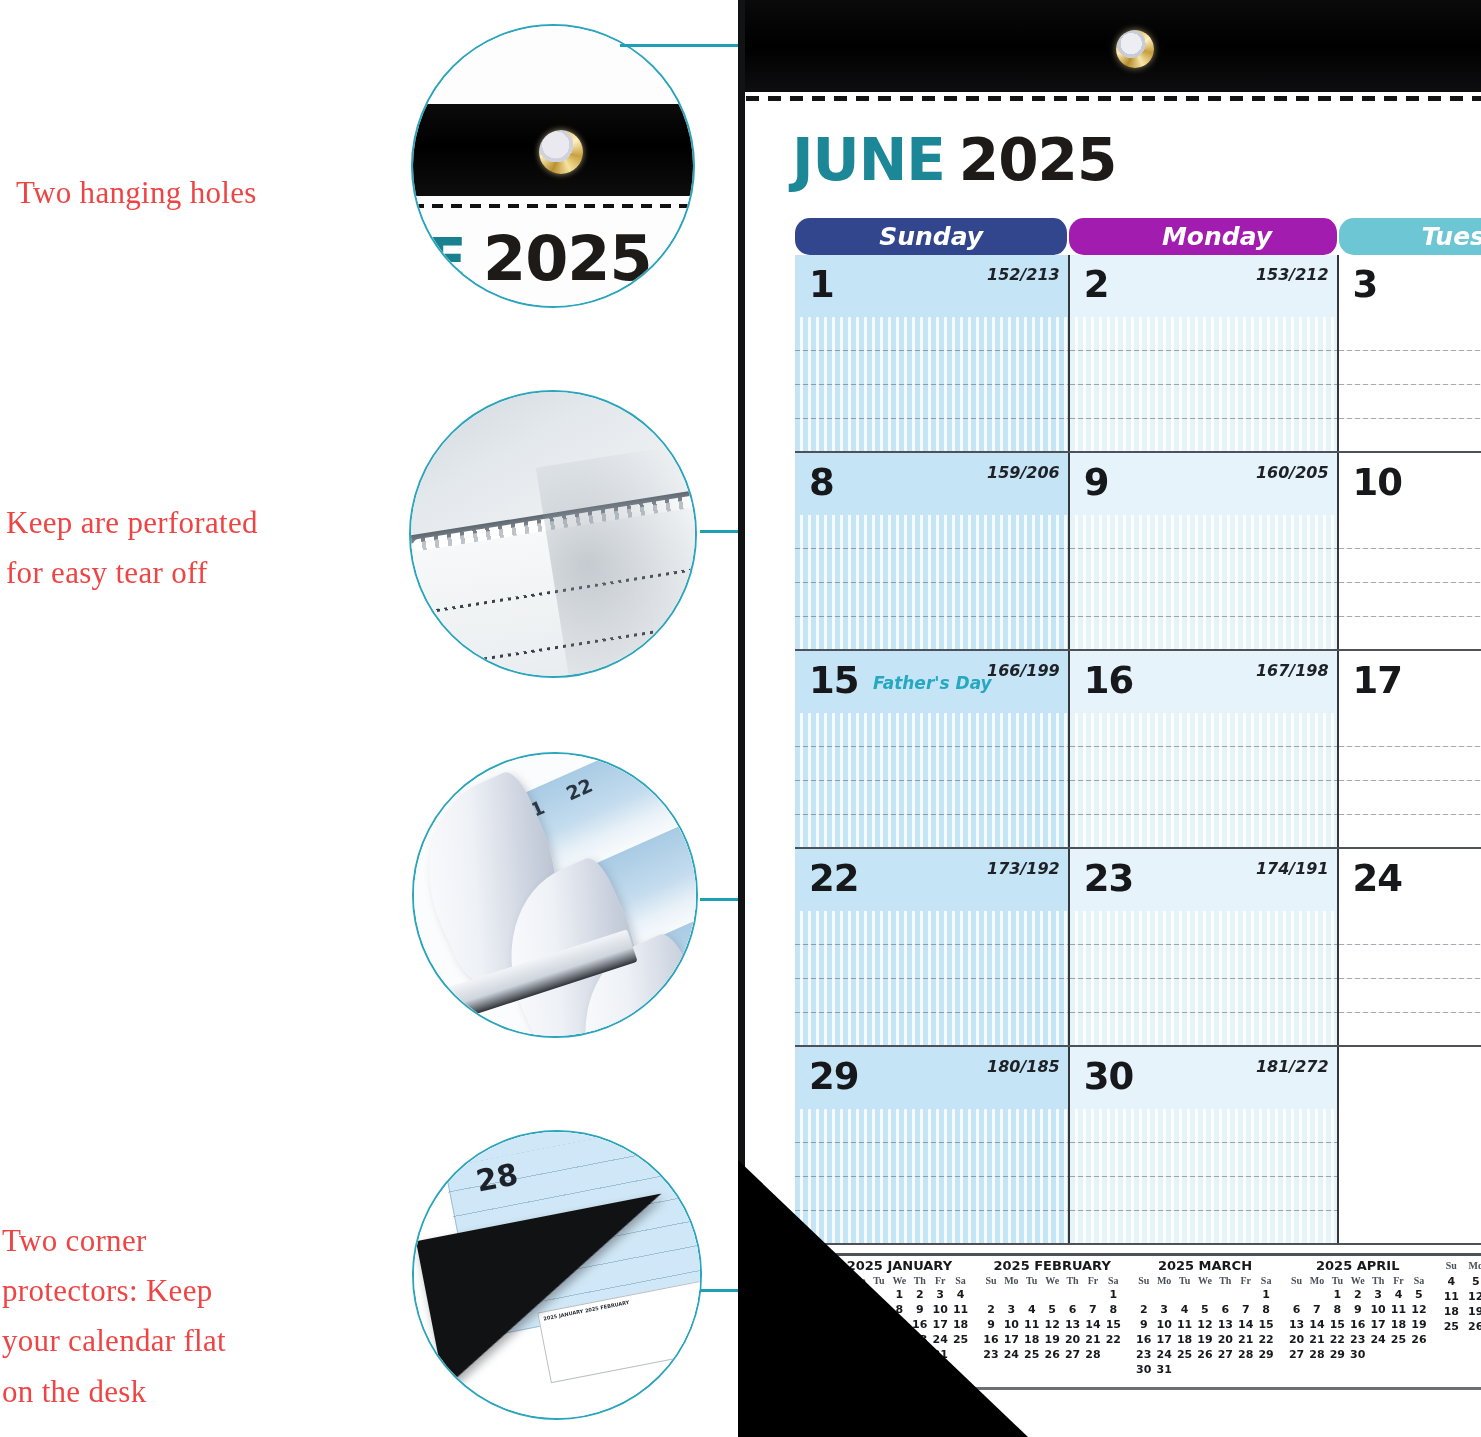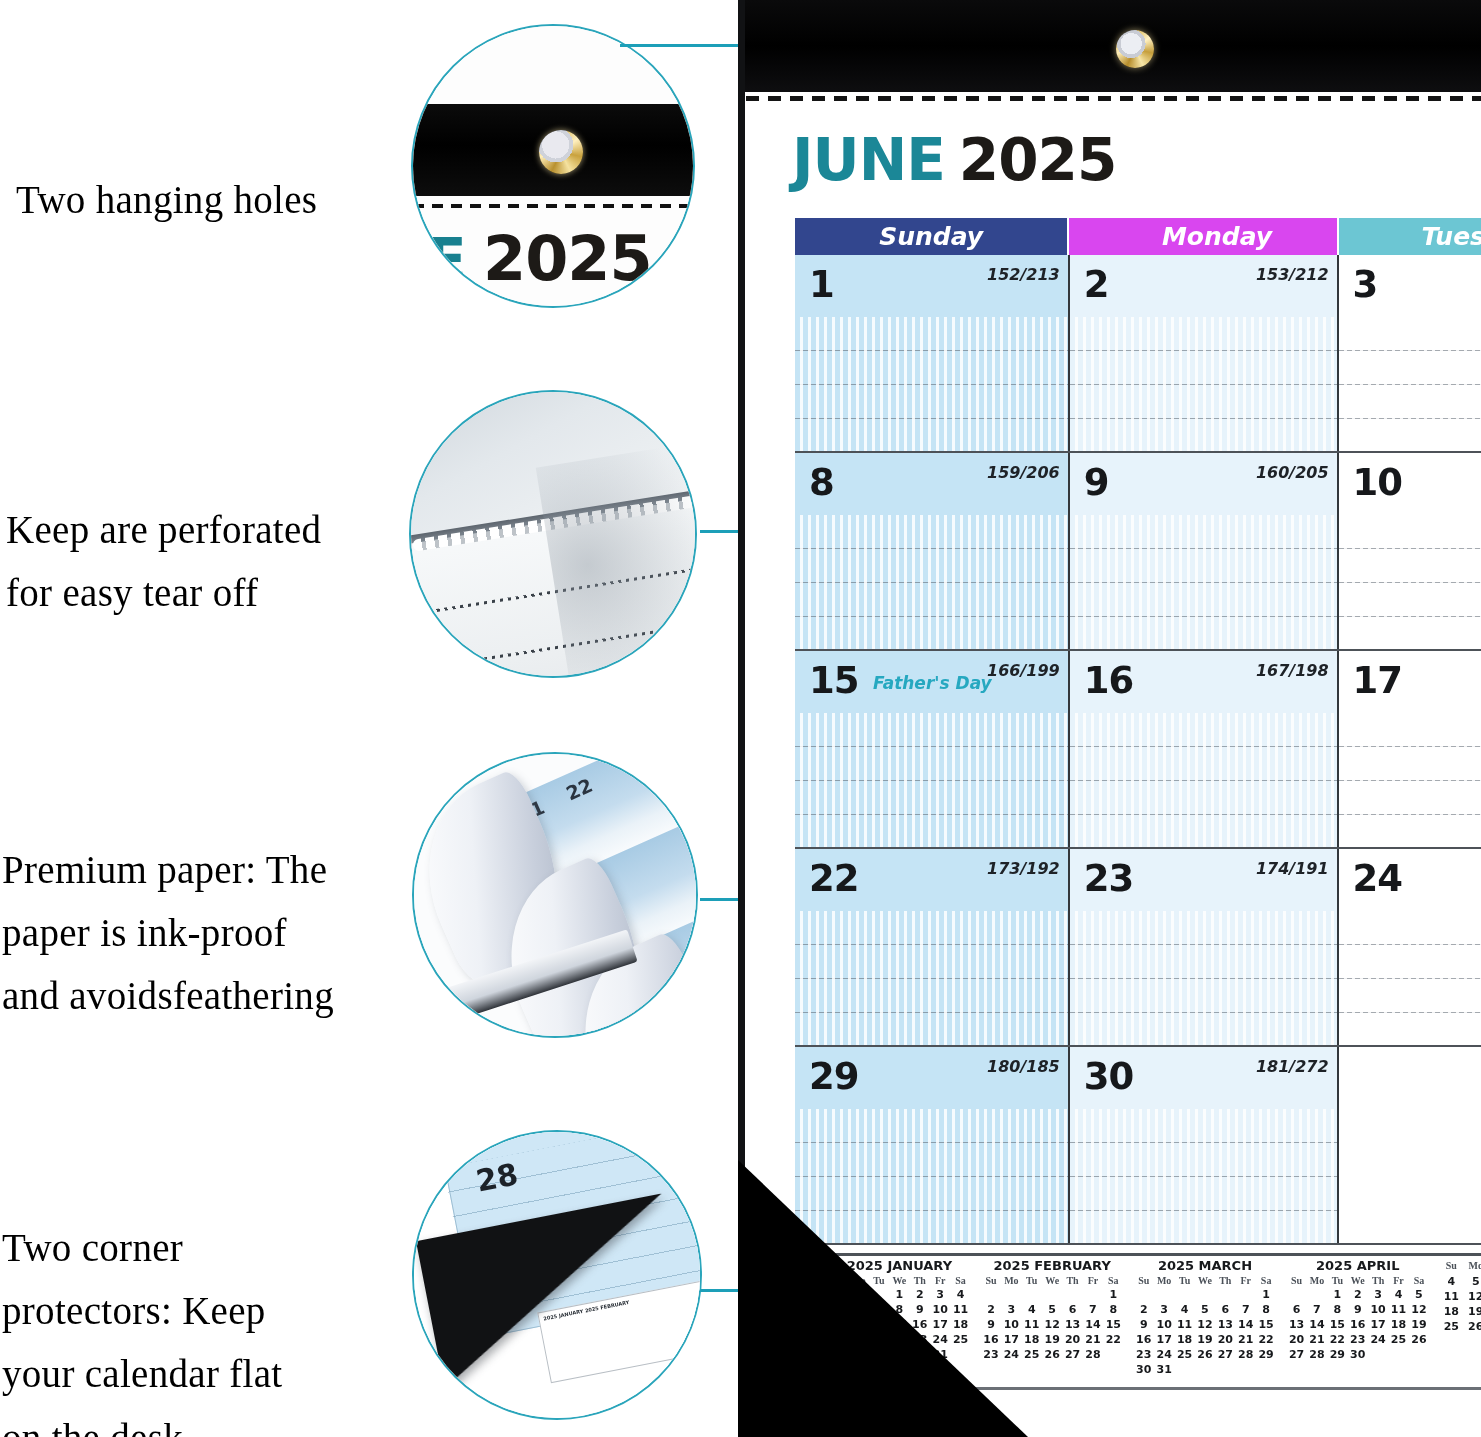--- a/index.html
+++ b/index.html
@@ -14,23 +14,23 @@
   
   #left-panel {
     position: absolute;
     left: 0; top: 0;
     width: 738px; height: 1437px;
     background: #ffffff;
   }
 
   .feature-label {
     position: absolute;
-    color: #000000;
+    color: #ef4444;
     font-family: "Liberation Serif", serif;
-    font-size: 39px;
+    font-size: 31px;
     line-height: 1.62;
     letter-spacing: 0.3px;
     white-space: pre-line;
   }
   .feature-label.f1 { left: 16px; top: 168px;  width: 400px; }
   .feature-label.f2 { left: 6px;  top: 498px;  width: 410px; }
   .feature-label.f3 { left: 2px;  top: 838px;  width: 410px; }
   .feature-label.f4 { left: 2px;  top: 1168px; width: 360px; margin-top: 48px; }
 
   
@@ -238,23 +238,24 @@
     position: absolute; left: 57px; top: 218px;
     width: 700px;
   }
   .dayhead-row { display: flex; height: 37px; }
   .dayhead {
     color: #ffffff;
     font-family: "DejaVu Sans", sans-serif;
     font-style: italic; font-weight: 700; font-size: 25px;
     display: flex; align-items: center; justify-content: center;
     border-right: 2px solid #ffffff;
+    border-radius: 15px;
   }
   .dh-0 { background: #32468e; width: 281px; }
-  .dh-1 { background: #d946ef; width: 275px; padding-left: 28px; }
+  .dh-1 { background: #a21caf; width: 275px; padding-left: 28px; }
   .dh-2 { background: #6cc6d3; width: 160px; justify-content: flex-end; padding-right: 8px; }
 
   .week-row { display: flex; border-bottom: 2px solid #4d5258; }
   .week-row.last { border-bottom: 2px solid #4d5258; }
   .cell {
     position: relative;
     border-right: 2px solid #33373b;
     height: 196px;
     overflow: hidden;
   }
@@ -331,23 +332,20 @@
   }
 </style>
 </head>
 <body>
 
 <div id="left-panel">
 
   <div class="feature-label f1">Two hanging holes</div>
   <div class="feature-label f2">Keep are perforated
 for easy tear off</div>
-  <div class="feature-label f3">Premium paper: The
-paper is ink-proof
-and avoidsfeathering</div>
   <div class="feature-label f4">Two corner
 protectors: Keep
 your calendar flat
 on the desk</div>
 
   <div class="inset inset-1">
     <div class="i1-bg"></div>
     <div class="i1-blackbar"></div>
     <div class="i1-grommet"></div>
     <div class="i1-perf"></div>

